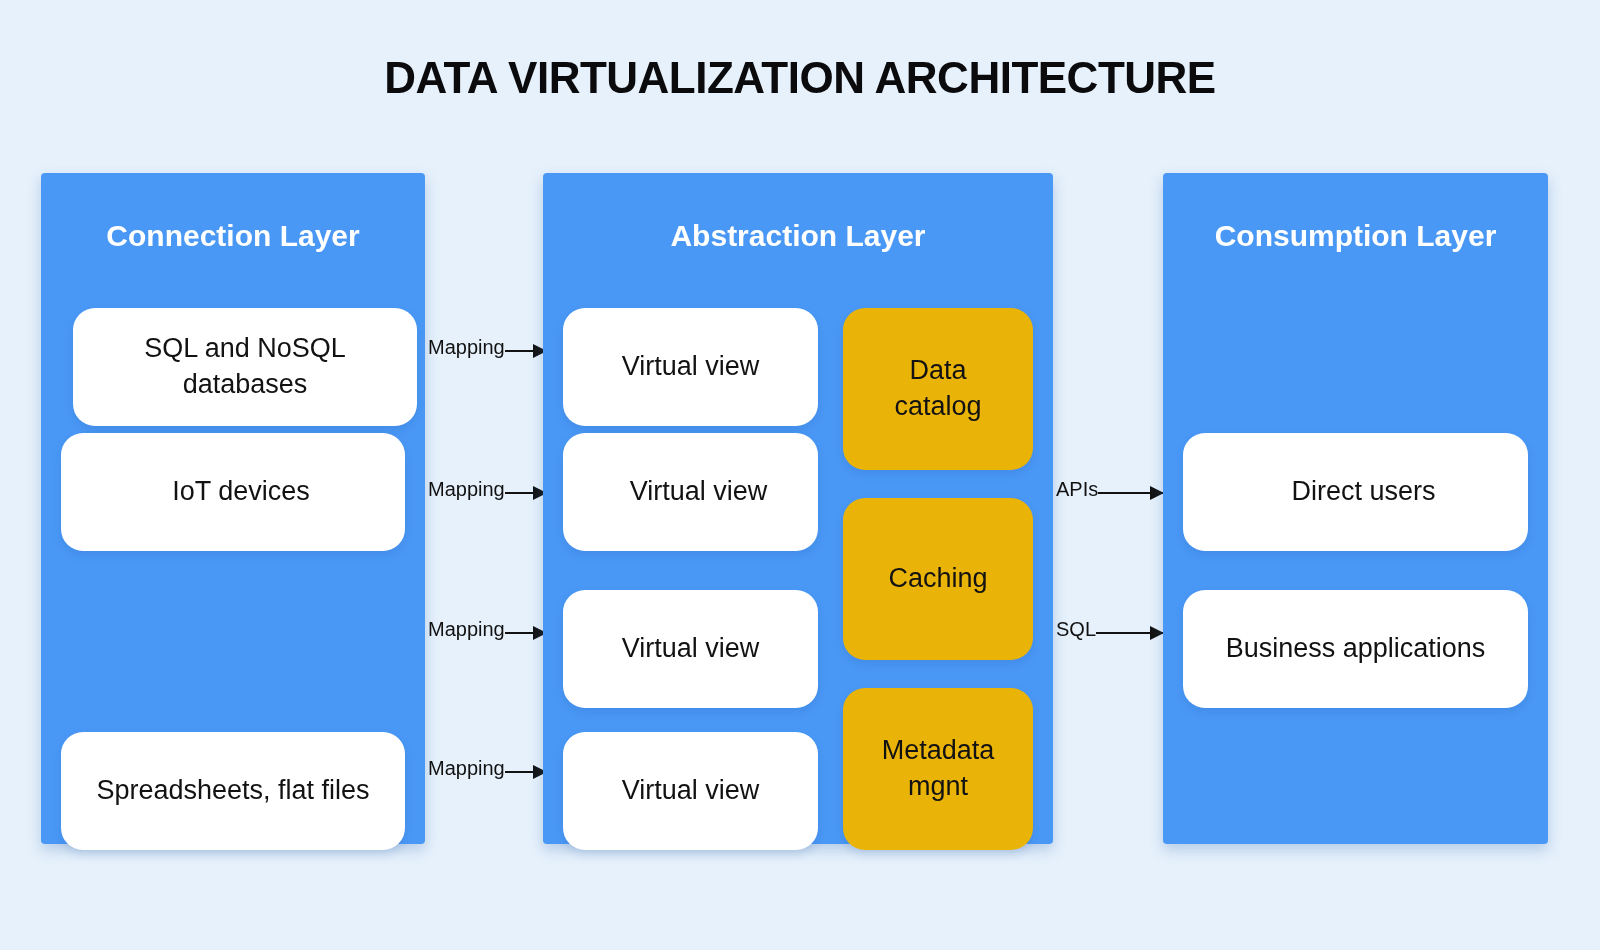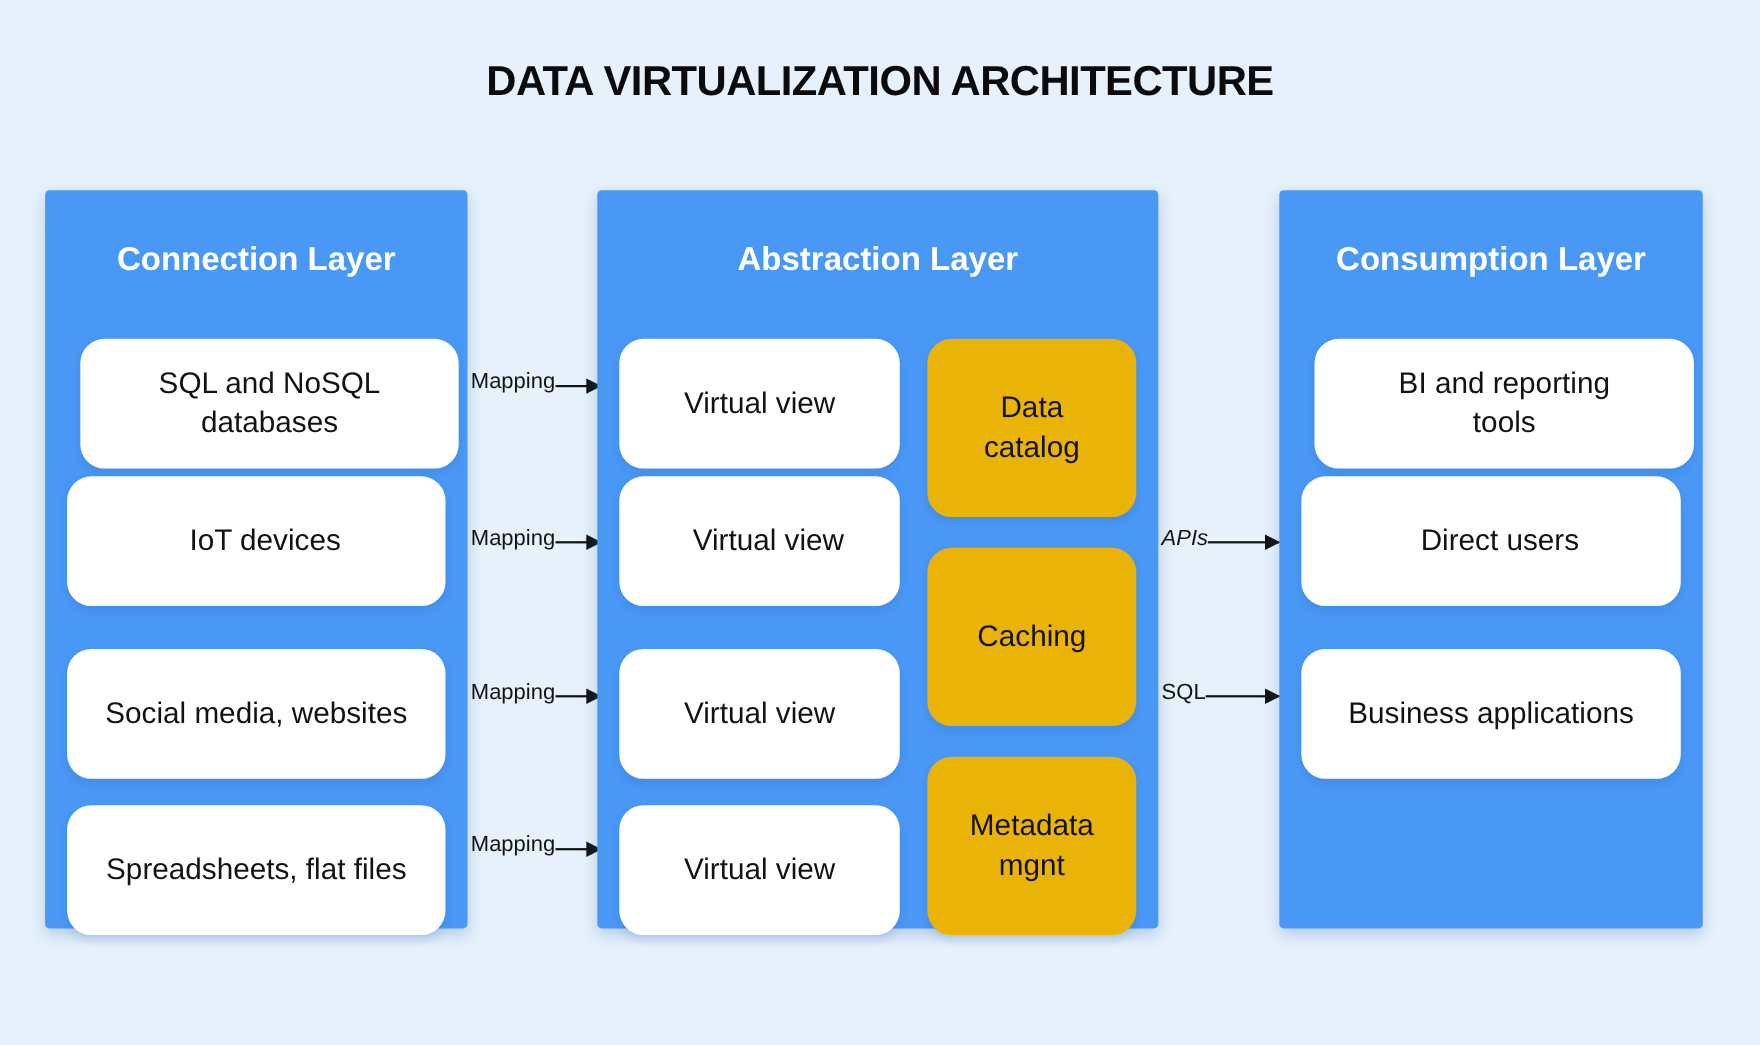--- a/index.html
+++ b/index.html
@@ -4,21 +4,21 @@
 <style>
   html,body{margin:0;padding:0;background:#dce9f7;}
   .stage{
     position:relative;width:1600px;height:950px;overflow:hidden;
     background:#E6F1FB;
     font-family:"Liberation Sans", sans-serif;
     color:#111;
   }
   .main-title{
     position:absolute;top:53px;left:0;width:100%;
-    text-align:center;font-size:38px;font-weight:700;letter-spacing:-0.5px;
+    text-align:center;font-size:44px;font-weight:700;letter-spacing:-0.5px;
     color:#0B0B0D;margin:0;
   }
   .panel{
     position:absolute;top:173px;height:671px;
     background:#4A98F5;border-radius:4px;
     box-shadow:0 6px 14px rgba(70,120,190,0.30);
   }
   .panel-title{
     position:absolute;top:46px;left:0;width:100%;
     text-align:center;color:#FFFFFF;font-size:30px;font-weight:700;
@@ -58,21 +58,20 @@
 <body>
 
 <div class="stage">
 
   <h1 class="main-title">DATA VIRTUALIZATION ARCHITECTURE</h1>
 
   <section class="panel" style="left:41px;width:384px;">
     <div class="panel-title">Connection Layer</div>
     <div class="box conn-box r1 narrow">SQL and  NoSQL databases</div>
     <div class="box conn-box r2">IoT devices</div>
-    <div class="box conn-box r3">Social media, websites</div>
     <div class="box conn-box r4">Spreadsheets, flat files</div>
   </section>
 
   <div class="arrow" style="left:428px;top:336px;width:118px;">
     <span class="lbl">Mapping</span>
     <div class="line"></div>
   </div>
   <div class="arrow" style="left:428px;top:478px;width:118px;">
     <span class="lbl">Mapping</span>
     <div class="line"></div>
@@ -90,29 +89,28 @@
     <div class="panel-title">Abstraction Layer</div>
     <div class="box vv-box r1">Virtual view</div>
     <div class="box vv-box r2">Virtual view</div>
     <div class="box vv-box r3">Virtual view</div>
     <div class="box vv-box r4">Virtual view</div>
     <div class="box service svc-box s1">Data catalog</div>
     <div class="box service svc-box s2">Caching</div>
     <div class="box service svc-box s3">Metadata mgnt</div>
   </section>
 
-  <div class="arrow" style="left:1056px;top:478px;width:107px;font-style:italic;">
+  <div class="arrow" style="left:1056px;top:478px;width:107px;">
     <span class="lbl">APIs</span>
     <div class="line"></div>
   </div>
   <div class="arrow" style="left:1056px;top:618px;width:107px;">
     <span class="lbl">SQL</span>
     <div class="line"></div>
   </div>
 
   <section class="panel" style="left:1163px;width:385px;">
     <div class="panel-title">Consumption Layer</div>
-    <div class="box cons-box r1 narrow">BI and reporting tools</div>
     <div class="box cons-box r2">Direct users</div>
     <div class="box cons-box r3">Business applications</div>
   </section>
 
 </div>
 
 </body></html>

